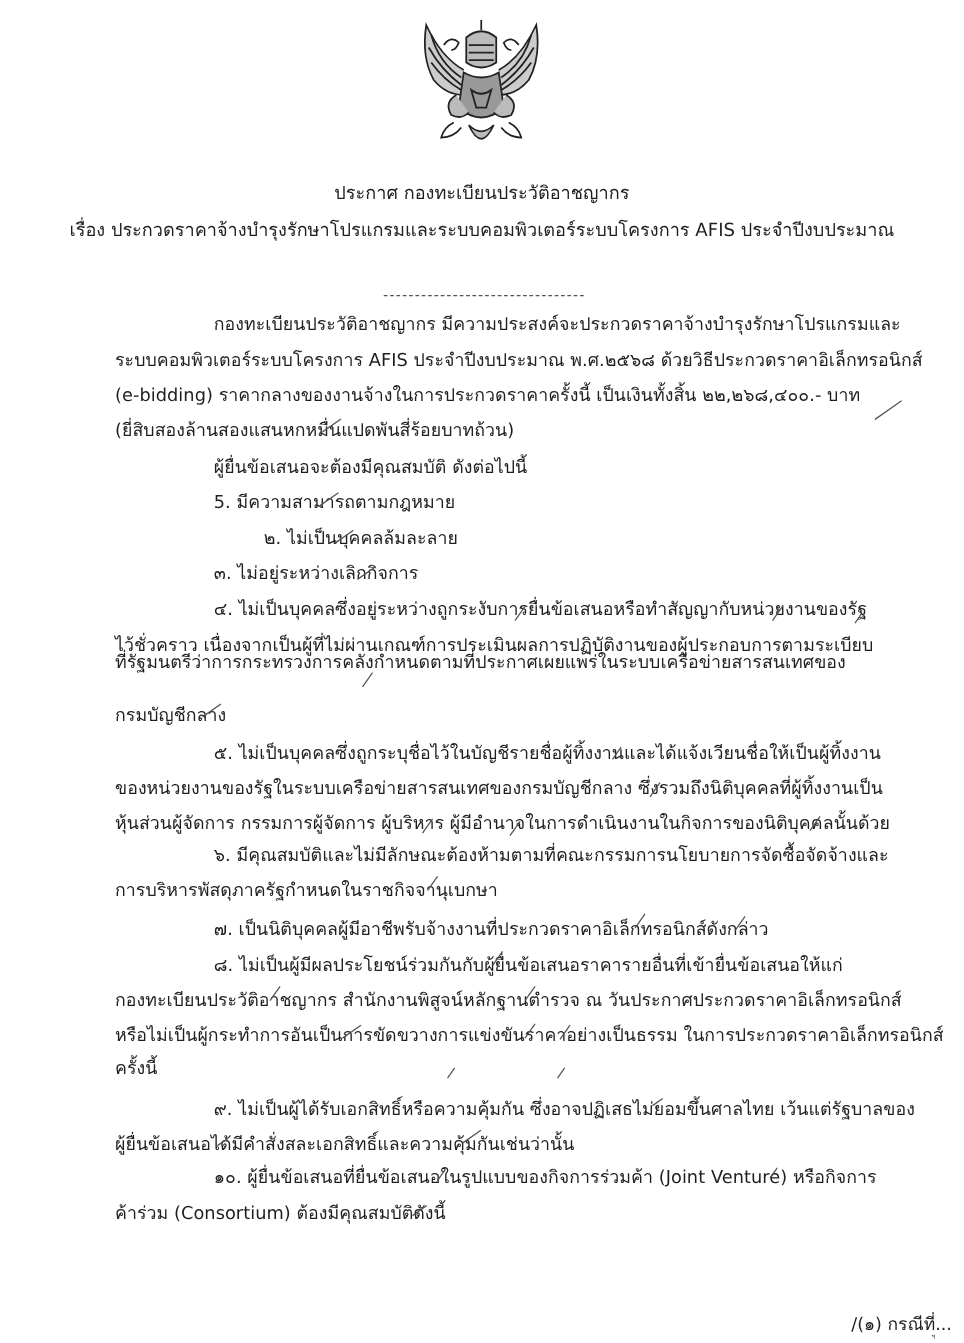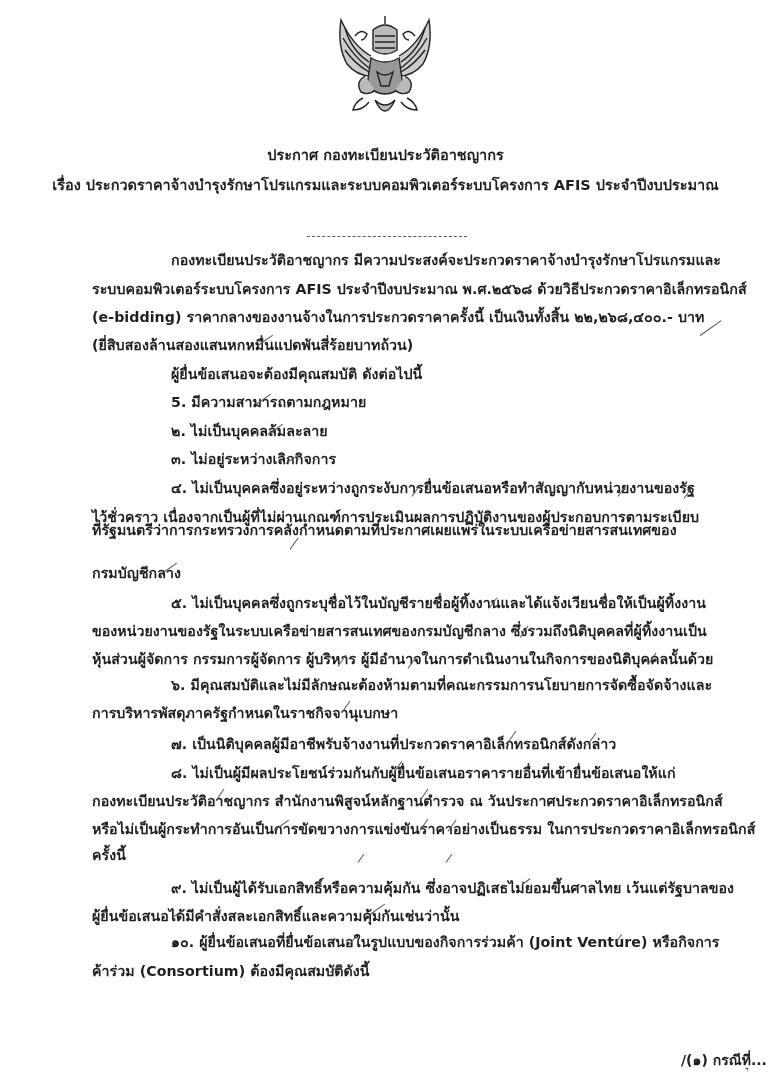--- a/index.html
+++ b/index.html
@@ -1,21 +1,21 @@
 <!DOCTYPE html>
 <html><head>
 <meta charset="utf-8">
 <style>
   html, body { margin: 0; padding: 0; background: #ffffff; }
   body {
     width: 771px; height: 1074px; position: relative; overflow: hidden;
     font-family: "DejaVu Sans", "Liberation Sans", sans-serif;
     color: #1f1f1f;
   }
-  .page { position: absolute; left: 0; top: 0; width: 771px; height: 1074px; font-weight: bold; }
+  .page { position: absolute; left: 0; top: 0; width: 771px; height: 1074px; }
   .emblem { position: absolute; left: 325px; top: 6px; width: 120px; height: 118px; }
   .center-line {
     position: absolute; left: 0; width: 771px; text-align: center;
     font-size: 14.5px; line-height: 20px; white-space: nowrap;
   }
   .separator {
     position: absolute; left: 307px; top: 236px; width: 160px; height: 0;
     border-top: 1.5px dashed #555;
   }
   .line {
@@ -68,21 +68,21 @@
   <div class="center-line" style="top:175px;">เรื่อง ประกวดราคาจ้างบำรุงรักษาโปรแกรมและระบบคอมพิวเตอร์ระบบโครงการ AFIS ประจำปีงบประมาณ</div>
   <div class="separator"></div>
 
   <div class="line indent" style="top:250px;">กองทะเบียนประวัติอาชญากร มีความประสงค์จะประกวดราคาจ้างบำรุงรักษาโปรแกรมและ</div>
   <div class="line" style="top:279px;">ระบบคอมพิวเตอร์ระบบโครงการ AFIS ประจำปีงบประมาณ พ.ศ.๒๕๖๘ ด้วยวิธีประกวดราคาอิเล็กทรอนิกส์</div>
   <div class="line" style="top:307px;">(e-bidding) ราคากลางของงานจ้างในการประกวดราคาครั้งนี้ เป็นเงินทั้งสิ้น ๒๒,๒๖๘,๔๐๐.- บาท</div>
   <div class="line" style="top:335px;">(ยี่สิบสองล้านสองแสนหกหมื่นแปดพันสี่ร้อยบาทถ้วน)</div>
 
   <div class="line sub" style="top:364px;">ผู้ยื่นข้อเสนอจะต้องมีคุณสมบัติ ดังต่อไปนี้</div>
   <div class="line sub" style="top:392px;">5. มีความสามารถตามกฎหมาย</div>
-  <div class="line sub" style="top:421px;">๒. ไม่เป็นบุคคลล้มละลาย</div>
+  <div class="line sub" style="top:421px;margin-left:40px;">๒. ไม่เป็นบุคคลล้มละลาย</div>
   <div class="line sub" style="top:449px;">๓. ไม่อยู่ระหว่างเลิกกิจการ</div>
 
   <div class="line indent" style="top:478px;">๔. ไม่เป็นบุคคลซึ่งอยู่ระหว่างถูกระงับการยื่นข้อเสนอหรือทำสัญญากับหน่วยงานของรัฐ</div>
   <div class="line" style="top:507px;">ไว้ชั่วคราว เนื่องจากเป็นผู้ที่ไม่ผ่านเกณฑ์การประเมินผลการปฏิบัติงานของผู้ประกอบการตามระเบียบ</div>
   <div class="line" style="top:520px;">ที่รัฐมนตรีว่าการกระทรวงการคลังกำหนดตามที่ประกาศเผยแพร่ในระบบเครือข่ายสารสนเทศของ</div>
   <div class="line" style="top:563px;">กรมบัญชีกลาง</div>
 
   <div class="line indent" style="top:593px;">๕. ไม่เป็นบุคคลซึ่งถูกระบุชื่อไว้ในบัญชีรายชื่อผู้ทิ้งงานและได้แจ้งเวียนชื่อให้เป็นผู้ทิ้งงาน</div>
   <div class="line" style="top:621px;">ของหน่วยงานของรัฐในระบบเครือข่ายสารสนเทศของกรมบัญชีกลาง ซึ่งรวมถึงนิติบุคคลที่ผู้ทิ้งงานเป็น</div>
   <div class="line" style="top:649px;">หุ้นส่วนผู้จัดการ กรรมการผู้จัดการ ผู้บริหาร ผู้มีอำนาจในการดำเนินงานในกิจการของนิติบุคคลนั้นด้วย</div>

